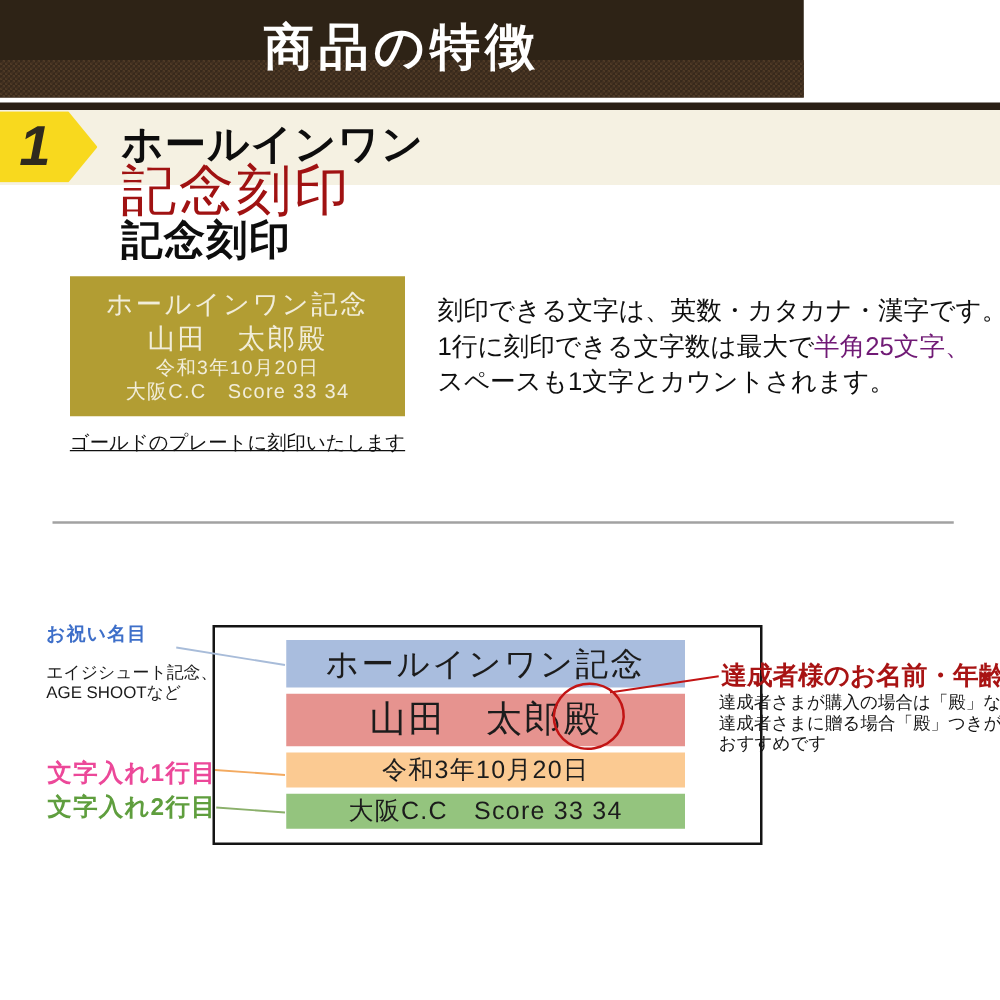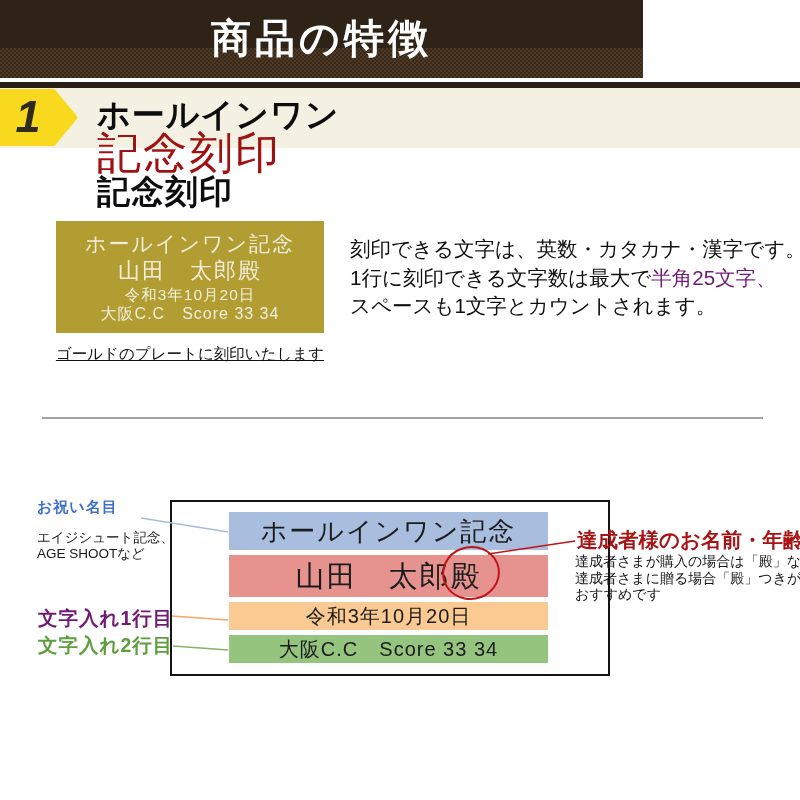--- a/index.html
+++ b/index.html
@@ -73,21 +73,21 @@
   
   .dg-box{left:170px;top:500px;width:440px;height:176px;border:2px solid #141414;background:#ffffff;box-sizing:border-box;}
   .dg-bar{left:229px;width:319px;text-align:center;color:#1c1c1c;white-space:nowrap;z-index:2;}
   .dg-bar1{top:512px;height:38px;line-height:38px;font-size:26px;letter-spacing:2px;}
   .dg-bar2{top:555px;height:42px;line-height:42px;font-size:29px;letter-spacing:2px;}
   .dg-bar3{top:602px;height:28px;line-height:28px;font-size:20px;letter-spacing:1px;}
   .dg-bar4{top:635px;height:28px;line-height:28px;font-size:20px;letter-spacing:1px;}
 
   .lbl-celebration{left:37px;top:498px;font-size:15px;font-weight:bold;color:#3e6fc9;letter-spacing:1px;}
   .lbl-celebration-sub{left:37px;top:530px;font-size:13.5px;line-height:16px;color:#1a1a1a;}
-  .lbl-row1{left:38px;top:605px;font-size:19.5px;font-weight:bold;color:#701a75;letter-spacing:1px;}
+  .lbl-row1{left:38px;top:605px;font-size:19.5px;font-weight:bold;color:#ec4899;letter-spacing:1px;}
   .lbl-row2{left:38px;top:632px;font-size:19.5px;font-weight:bold;color:#5f9e3e;letter-spacing:1px;}
 
   .ellipse{
     left:442px;top:546px;width:54px;height:50px;border:2px solid #c21414;border-radius:50%;
     transform:rotate(-10deg);z-index:4;background:transparent;
   }
   .ann-title{left:577px;top:526px;font-size:20.5px;font-weight:bold;color:#a81313;white-space:nowrap;z-index:5;}
   .ann-body{left:575px;top:553px;font-size:14px;line-height:16.5px;color:#141414;white-space:nowrap;z-index:5;}
 
   .overlay{left:0;top:0;width:800px;height:800px;pointer-events:none;z-index:3;}

